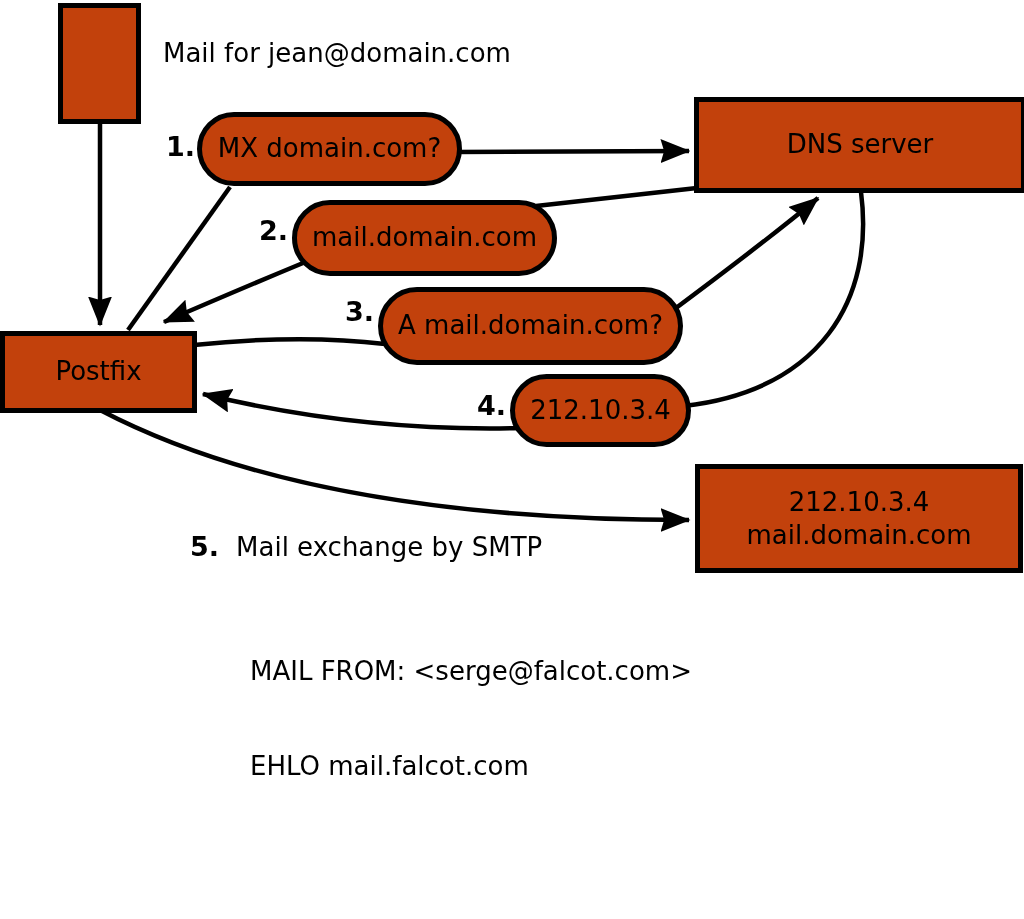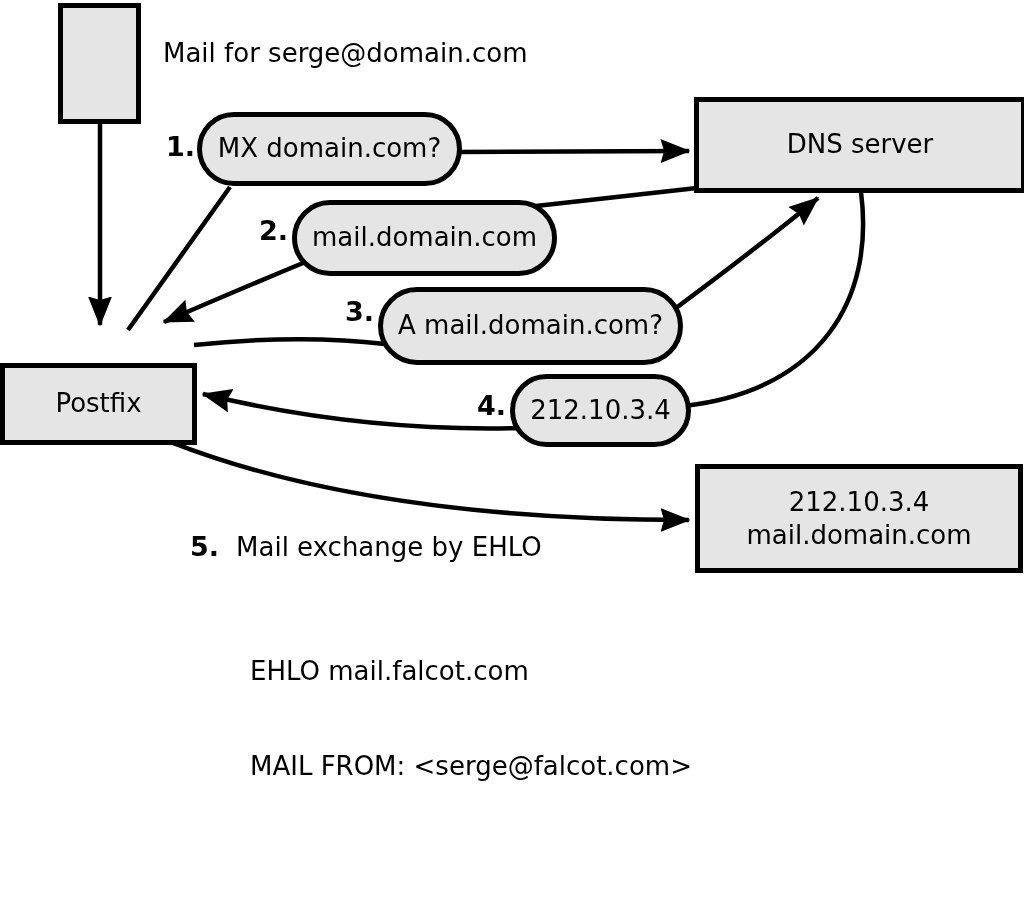--- a/index.html
+++ b/index.html
@@ -24,33 +24,33 @@
   }
   .connectors path, .connectors line {
     stroke: #000000;
     stroke-width: 4.5;
     fill: none;
   }
   .node {
     position: absolute;
     box-sizing: border-box;
     border: 5px solid #000000;
-    background: #e5e5e5;
+    background: #c2410c;
     display: flex;
     align-items: center;
     justify-content: center;
     font-size: 26px;
     z-index: 2;
     line-height: 1.2;
   }
   .pill {
     border-radius: 999px;
   }
   .rect-small     { left: 58px;  top: 3px;   width: 83px;  height: 121px; }
-  .postfix-box    { left: 0px;   top: 331px; width: 197px; height: 82px; margin-top: 32px; }
+  .postfix-box    { left: 0px;   top: 331px; width: 197px; height: 82px; }
   .dns-box        { left: 694px; top: 97px;  width: 332px; height: 96px; }
   .mailserver-box { left: 695px; top: 464px; width: 328px; height: 109px;
                     flex-direction: column; text-align: center; }
   .mailserver-box .ms-line { line-height: 33px; }
   .pill1 { left: 197px; top: 112px; width: 265px; height: 74px; }
   .pill2 { left: 292px; top: 200px; width: 265px; height: 76px; }
   .pill3 { left: 378px; top: 287px; width: 305px; height: 78px; }
   .pill4 { left: 510px; top: 374px; width: 181px; height: 73px; }
   .num {
     position: absolute;
@@ -118,21 +118,21 @@
     <path d="M303,263 Q238,290 164,322" marker-end="url(#ah)"></path>
     <path d="M194,345 Q300,334 385,344"></path>
     <path d="M672,311 Q770,238 818,198" marker-end="url(#ah)"></path>
     <path d="M861,192 C875,300 820,390 684,406"></path>
     <path d="M520,428 Q360,432 203,394" marker-end="url(#ah)"></path>
     <path d="M100,410 Q310,520 689,520" marker-end="url(#ah)"></path>
   </svg>
 
   <div class="node rect-small"></div>
 
-  <div class="mail-for-label">Mail for serge@domain.com</div>
+  <div class="mail-for-label">Mail for jean@domain.com</div>
 
   <div class="node postfix-box">
     <span>Postfix</span>
   </div>
 
   <div class="node dns-box">
     <span>DNS server</span>
   </div>
 
   <div class="node mailserver-box">
@@ -155,26 +155,26 @@
     <span>A mail.domain.com?</span>
   </div>
 
   <div class="num num4">4.</div>
   <div class="node pill pill4">
     <span>212.10.3.4</span>
   </div>
 
   <div class="step5-row">
     <span class="n">5.</span>
-    <span>Mail exchange by EHLO</span>
+    <span>Mail exchange by SMTP</span>
   </div>
 
   <div class="smtp-block">
+    <div class="smtp-line">MAIL FROM: &lt;serge@falcot.com&gt;</div>
     <div class="smtp-line">EHLO mail.falcot.com</div>
-    <div class="smtp-line">MAIL FROM: &lt;serge@falcot.com&gt;</div>
     
     
     
     
     
     
     
   </div>
 
 </div>

